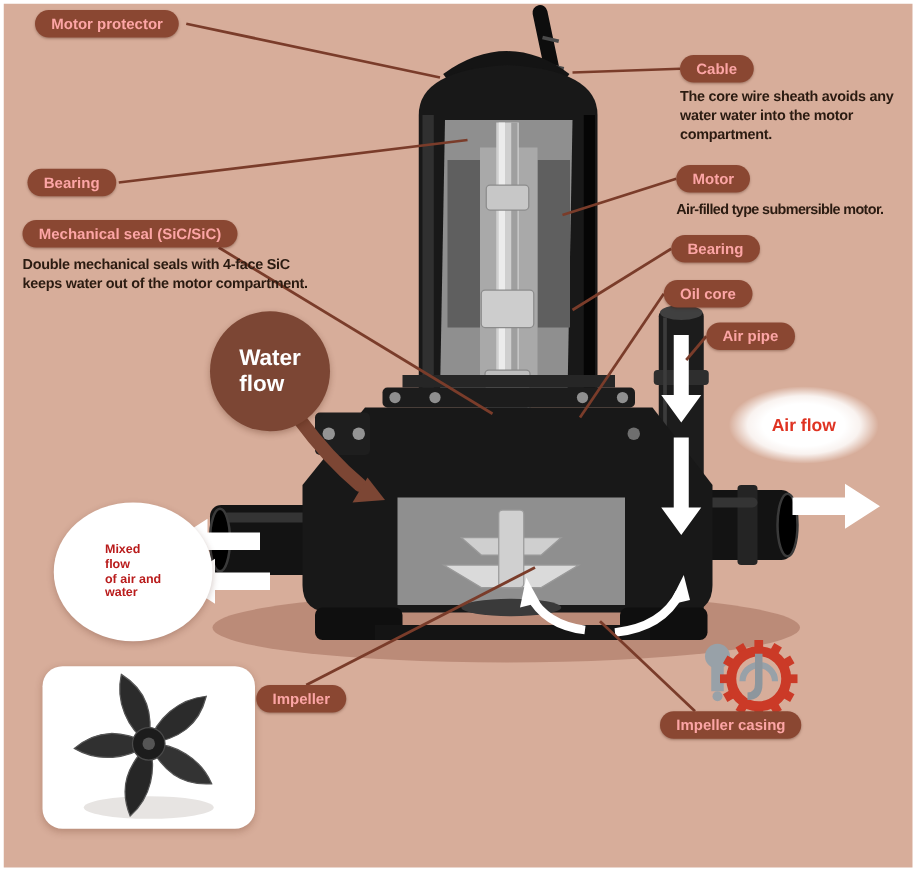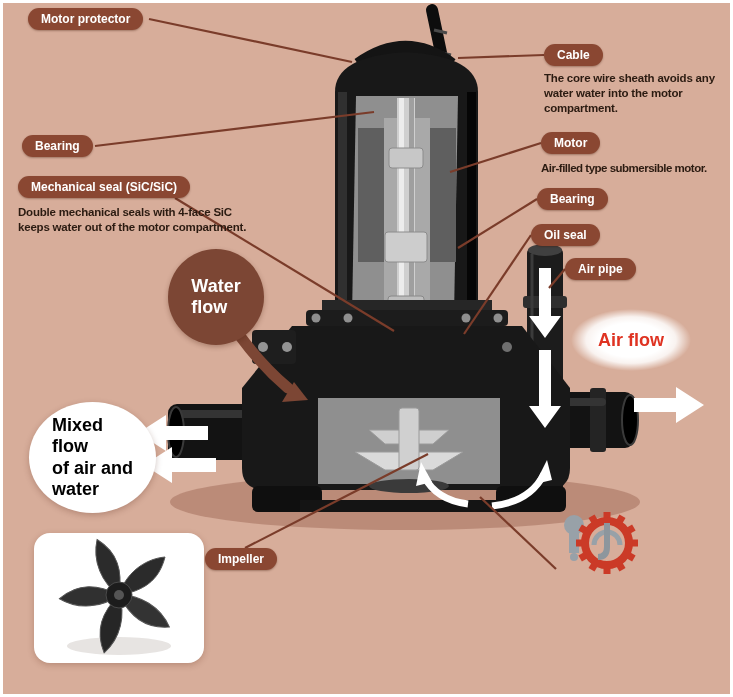--- a/index.html
+++ b/index.html
@@ -1,35 +1,35 @@
 <!DOCTYPE html>
 <html><head>
 <meta charset="utf-8">
 <style>
   *{margin:0;padding:0;box-sizing:border-box}
   html,body{width:733px;height:697px}
   body{font-family:"Liberation Sans",sans-serif;background:#fff;overflow:hidden}
   .page{position:relative;width:733px;height:697px;background:#d7ad9a;overflow:hidden;
         box-shadow:inset 0 0 0 3px #ffffff}
   .art{position:absolute;left:0;top:0;z-index:1}
-  .pill{position:absolute;background:#8a4732;color:#ffffff;font-weight:bold;font-size:12px;
+  .pill{position:absolute;background:#8a4732;color:#fca5a5;font-weight:bold;font-size:12px;
         padding:4px 13px;border-radius:13px;white-space:nowrap;z-index:3;
         box-shadow:0 1px 2px rgba(60,20,5,.35)}
   .desc{position:absolute;color:#2b1b11;font-weight:bold;font-size:11.5px;line-height:1.32;
         letter-spacing:-0.2px;z-index:3}
   .bubble{position:absolute;display:flex;align-items:center;justify-content:center;
           text-align:left;font-weight:bold;white-space:pre-line;z-index:3}
   .bubble.water{left:168px;top:249px;width:96px;height:96px;border-radius:50%;
                 background:#7c4634;color:#fff;font-size:18px;line-height:1.15;
                 box-shadow:0 2px 5px rgba(70,25,10,.3)}
-  .bubble.air{left:571px;top:309px;width:120px;height:62px;border-radius:50%;
+  .bubble.air{left:583px;top:309px;width:120px;height:62px;border-radius:50%;
               background:radial-gradient(closest-side,#ffffff 55%,rgba(255,255,255,.85) 75%,rgba(255,255,255,0));
-              color:#df3322;font-size:18px}
-  .bubble.mixed{left:29px;top:402px;width:127px;height:111px;border-radius:50%;
-                background:#fff;color:#000000;font-size:18px;line-height:1.18;
+              color:#df3322;font-size:14px}
+  .bubble.mixed{left:43px;top:402px;width:127px;height:111px;border-radius:50%;
+                background:#fff;color:#b91c1c;font-size:10px;line-height:1.18;
                 box-shadow:0 2px 6px rgba(70,25,10,.25)}
   .photo-box{position:absolute;left:34px;top:533px;width:170px;height:130px;background:#fff;
              border-radius:16px;box-shadow:0 2px 6px rgba(90,40,20,.25);z-index:2;overflow:hidden}
   .brand{position:absolute;left:500px;top:600px;font-family:"DejaVu Serif",serif;font-weight:bold;
          font-size:47px;letter-spacing:7px;color:#24376e;z-index:3}
   .gearlogo{position:absolute;left:550px;top:505px;z-index:2}
 </style>
 </head>
 <body>
 
@@ -164,26 +164,27 @@
   <div class="pill" style="left:22px;top:135px">Bearing</div>
 
   <div class="pill" style="left:541px;top:132px">Motor</div>
   <div class="desc" style="left:541px;top:161px;width:195px;white-space:nowrap;letter-spacing:-0.5px">Air-filled type submersible motor.</div>
 
   <div class="pill" style="left:18px;top:176px">Mechanical seal (SiC/SiC)</div>
   <div class="desc" style="left:18px;top:205px;width:248px">Double mechanical seals with 4-face SiC keeps water out of the motor compartment.</div>
 
   <div class="pill" style="left:537px;top:188px">Bearing</div>
 
-  <div class="pill" style="left:531px;top:224px">Oil seal</div>
+  <div class="pill" style="left:531px;top:224px">Oil core</div>
 
   <div class="pill" style="left:565px;top:258px">Air pipe</div>
 
   <div class="pill" style="left:205px;top:548px">Impeller</div>
 
+  <div class="pill" style="left:528px;top:569px">Impeller casing</div>
 
   <div class="bubble water">Water
 flow</div>
   <div class="bubble air">Air flow</div>
   <div class="bubble mixed">Mixed
 flow
 of air and
 water</div>
 
   <div class="photo-box">

